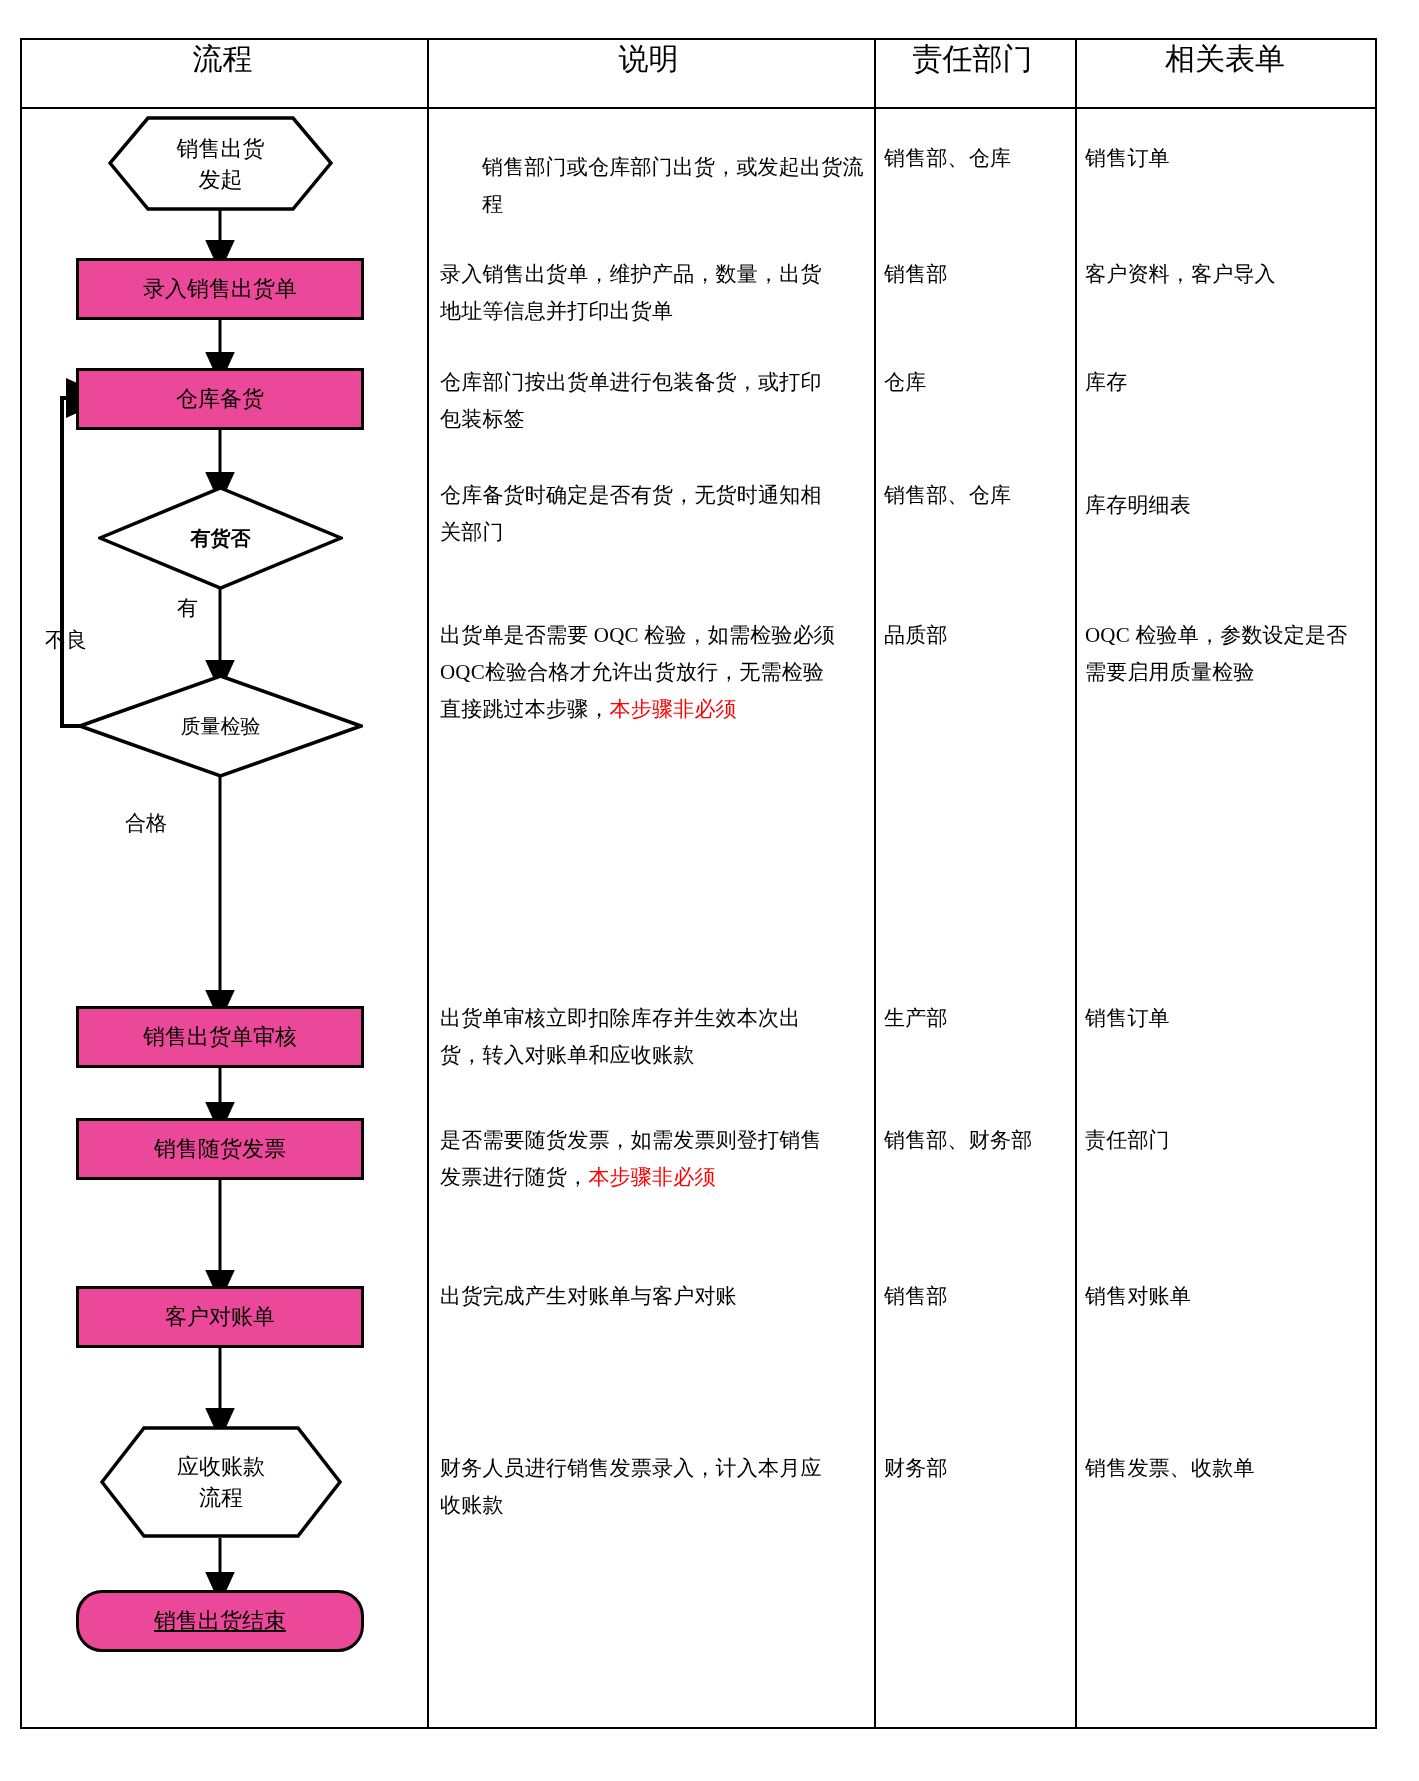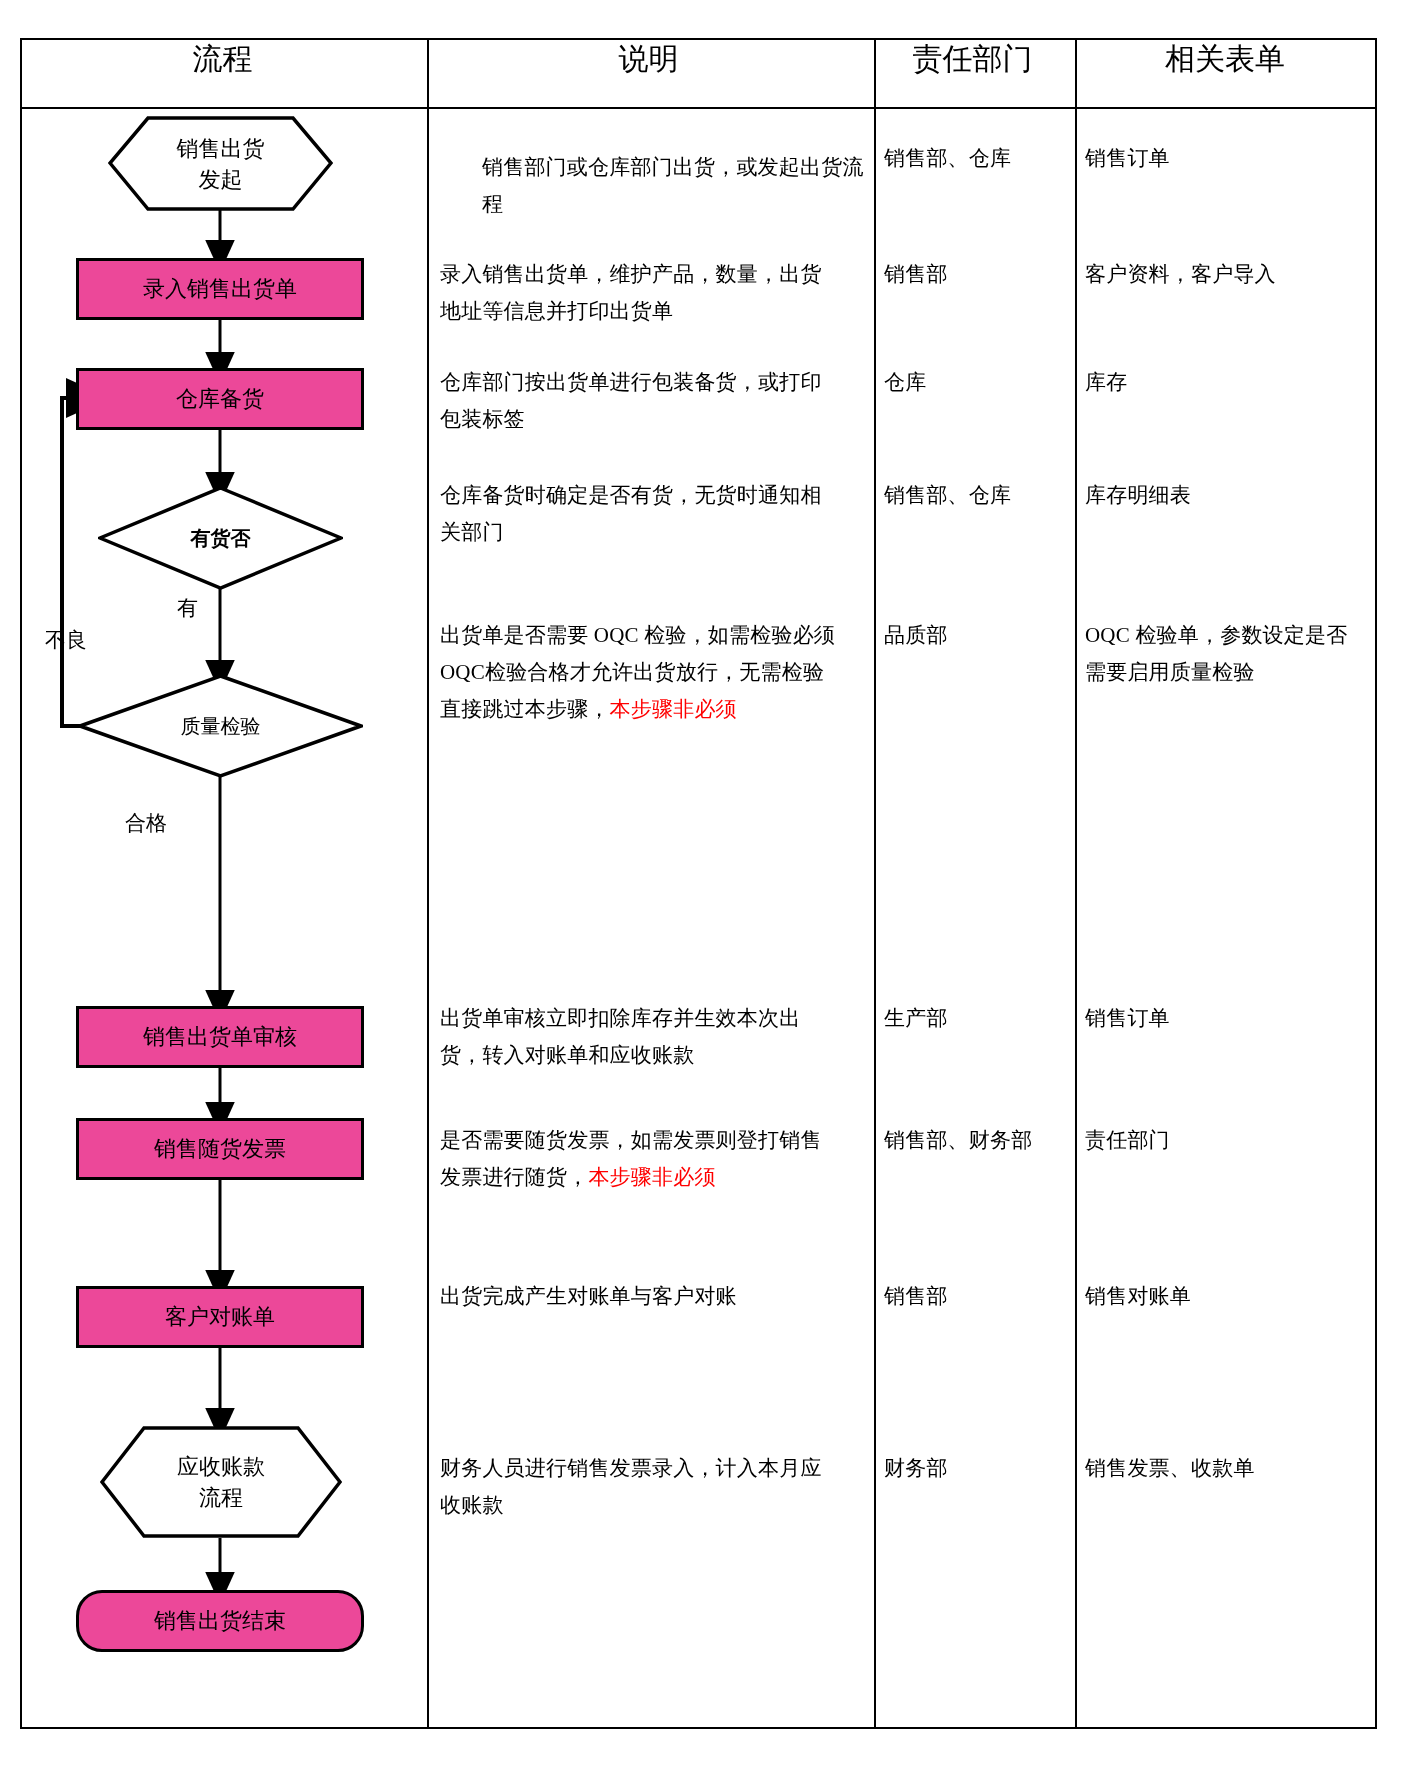--- a/index.html
+++ b/index.html
@@ -91,20 +91,21 @@
     line-height: 30px;
     box-sizing: border-box;
     background: #ec4899;
   }
   .rect {
     border: 3px solid #000;
   }
   .rounded {
     border: 3px solid #000;
     border-radius: 26px;
+    text-decoration: underline;
   }
   .hexwrap, .diawrap {
     position: absolute;
   }
   .hexwrap svg, .diawrap svg { display: block; }
   .hexwrap .lbl, .diawrap .lbl {
     position: absolute;
     left: 0; right: 0; top: 0; bottom: 0;
     display: flex;
     align-items: center;
@@ -153,21 +154,21 @@
   <div class="cell desc" style="left:440px; top:256px;">录入销售出货单，维护产品，数量，出货地址等信息并打印出货单</div>
   <div class="cell dept" style="left:884px; top:256px;">销售部</div>
   <div class="cell form" style="left:1085px;top:256px;width:300px;">客户资料，客户导入</div>
 
   <div class="cell desc" style="left:440px; top:364px;">仓库部门按出货单进行包装备货，或打印包装标签</div>
   <div class="cell dept" style="left:884px; top:364px;">仓库</div>
   <div class="cell form" style="left:1085px;top:364px;">库存</div>
 
   <div class="cell desc" style="left:440px; top:477px;">仓库备货时确定是否有货，无货时通知相关部门</div>
   <div class="cell dept" style="left:884px; top:477px;">销售部、仓库</div>
-  <div class="cell form" style="left:1085px;top:477px;">库存明细表</div>
+  <div class="cell form" style="left:1085px;top:487px;">库存明细表</div>
 
   <div class="cell desc" style="left:440px; top:617px;"><span>出货单是否需要 OQC 检验，如需检验必须OQC检验合格才允许出货放行，无需检验直接跳过本步骤，</span><span class="red">本步骤非必须</span></div>
   <div class="cell dept" style="left:884px; top:617px;">品质部</div>
   <div class="cell form" style="left:1085px;top:617px;width:275px;">OQC 检验单，参数设定是否需要启用质量检验</div>
 
   <div class="cell desc" style="left:440px; top:1000px;">出货单审核立即扣除库存并生效本次出货，转入对账单和应收账款</div>
   <div class="cell dept" style="left:884px; top:1000px;">生产部</div>
   <div class="cell form" style="left:1085px;top:1000px;">销售订单</div>
 
   <div class="cell desc" style="left:440px; top:1122px;"><span>是否需要随货发票，如需发票则登打销售发票进行随货，</span><span class="red">本步骤非必须</span></div>

